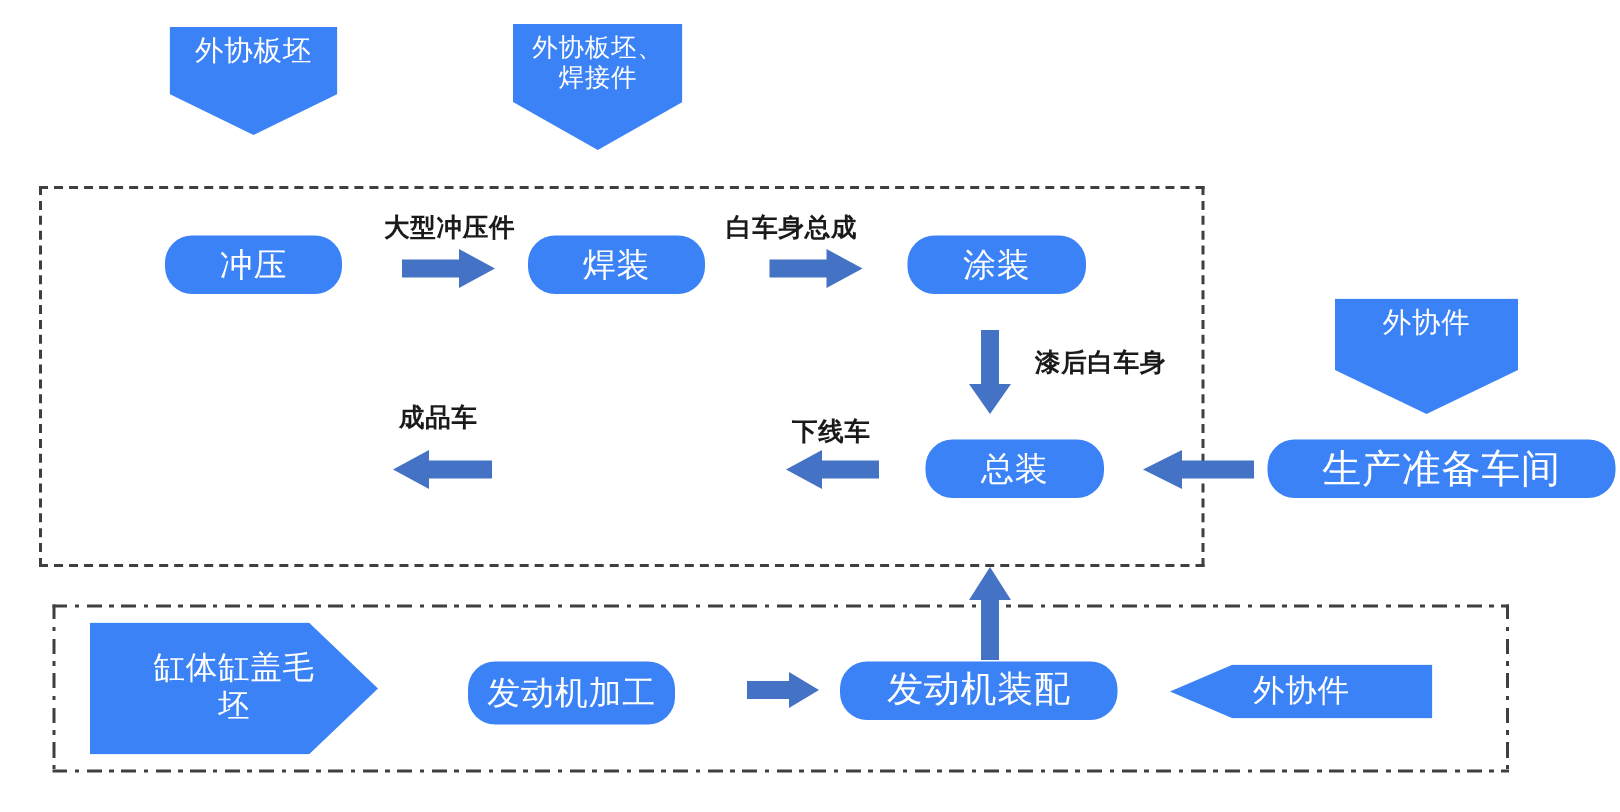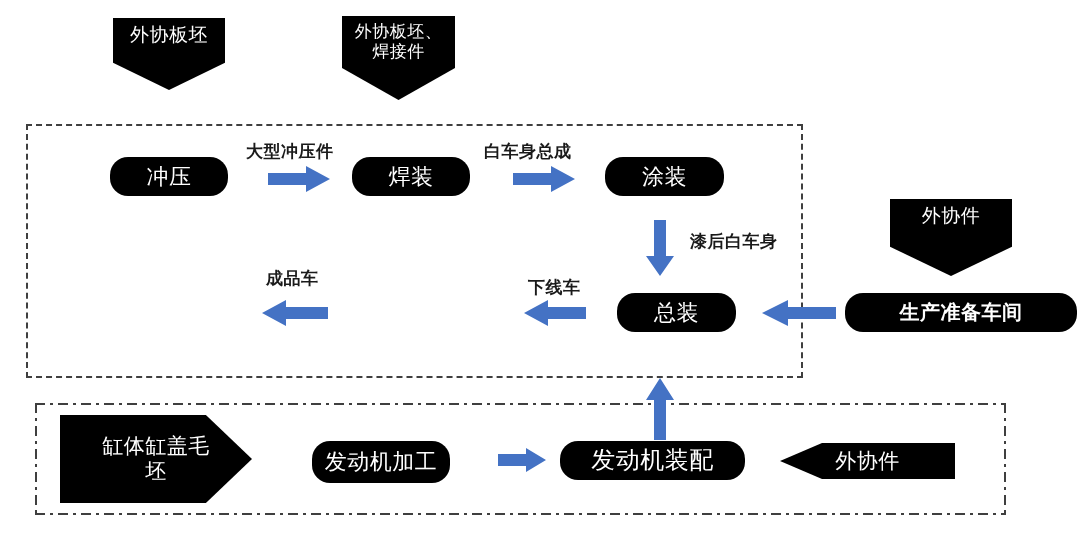--- a/index.html
+++ b/index.html
@@ -43,21 +43,21 @@
   }
   
   .node {
     position: absolute;
     box-sizing: border-box;
     display: flex;
     align-items: center;
     justify-content: center;
     text-align: center;
     color: #ffffff;
-    background: #000000;
+    background: #3b82f6;
     line-height: 1.18;
     white-space: pre-line;
     letter-spacing: 0.5px;
   }
   .rounded {
     border-radius: 18px;
   }
   
   .chev-down {
     clip-path: polygon(0% 0%, 100% 0%, 100% 62%, 50% 100%, 0% 62%);
@@ -96,21 +96,21 @@
 
   <div class="node chev-down" style="left:113px; top:18px; width:112px; height:72px; font-size:19px;">外协板坯</div>
 
   <div class="node chev-down" style="left:342px; top:16px; width:113px; height:84px; font-size:17px;">外协板坯、
 焊接件</div>
 
   <div class="frame frame-dashed" style="left:26px; top:124px; width:777px; height:254px;"></div>
 
   <div class="node rounded" style="left:110px; top:157px; width:118px; height:39px; font-size:22px;">冲压</div>
 
-  <div class="edge-label" style="left:246px; top:140px; font-size:17px;">大型冲压件</div>
+  <div class="edge-label" style="left:256px; top:140px; font-size:17px;">大型冲压件</div>
 
   <div class="arrow" style="left:268px; top:166px;">
     <svg width="62" height="26" viewBox="0 0 62 26">
       <polygon points="0,7 38,7 38,0 62,13 38,26 38,19 0,19" fill="#4472C4"></polygon>
     </svg>
   </div>
 
   <div class="node rounded" style="left:352px; top:157px; width:118px; height:39px; font-size:22px;">焊装</div>
 
   <div class="edge-label" style="left:484px; top:140px; font-size:17px;">白车身总成</div>
@@ -126,21 +126,21 @@
   <div class="arrow" style="left:646px; top:220px;">
     <svg width="28" height="56" viewBox="0 0 28 56">
       <polygon points="8,0 20,0 20,36 28,36 14,56 0,36 8,36" fill="#4472C4"></polygon>
     </svg>
   </div>
 
   <div class="edge-label" style="left:690px; top:230px; font-size:17px;">漆后白车身</div>
 
   <div class="node chev-down" style="left:890px; top:199px; width:122px; height:77px; font-size:19px;">外协件</div>
 
-  <div class="node rounded" style="left:845px; top:293px; width:232px; height:39px; font-size:20px;font-weight:bold;">生产准备车间</div>
+  <div class="node rounded" style="left:845px; top:293px; width:232px; height:39px; font-size:26px;">生产准备车间</div>
 
   <div class="arrow" style="left:762px; top:300px;">
     <svg width="74" height="26" viewBox="0 0 74 26">
       <polygon points="74,7 26,7 26,0 0,13 26,26 26,19 74,19" fill="#4472C4"></polygon>
     </svg>
   </div>
 
   <div class="node rounded" style="left:605px; top:293px; width:119px; height:39px; font-size:22px;margin-left:12px;">总装</div>
 
   <div class="edge-label" style="left:528px; top:276px; font-size:17px;">下线车</div>

